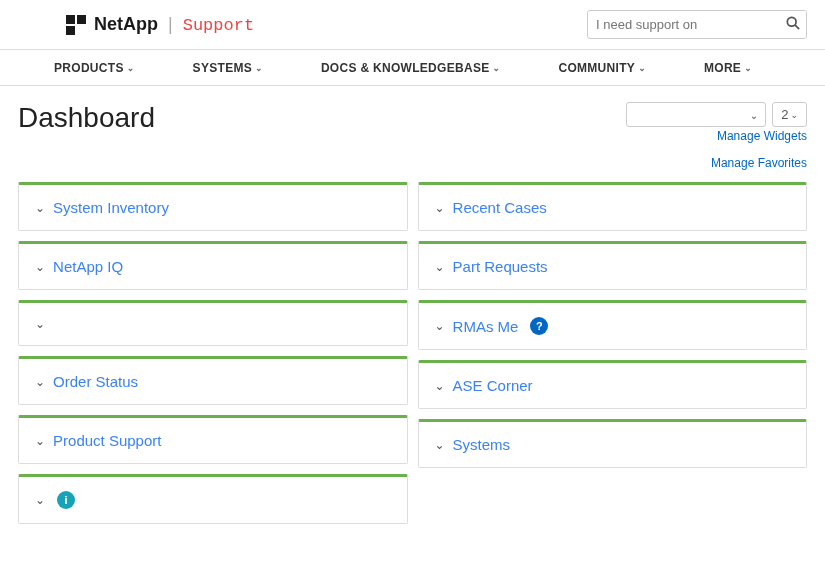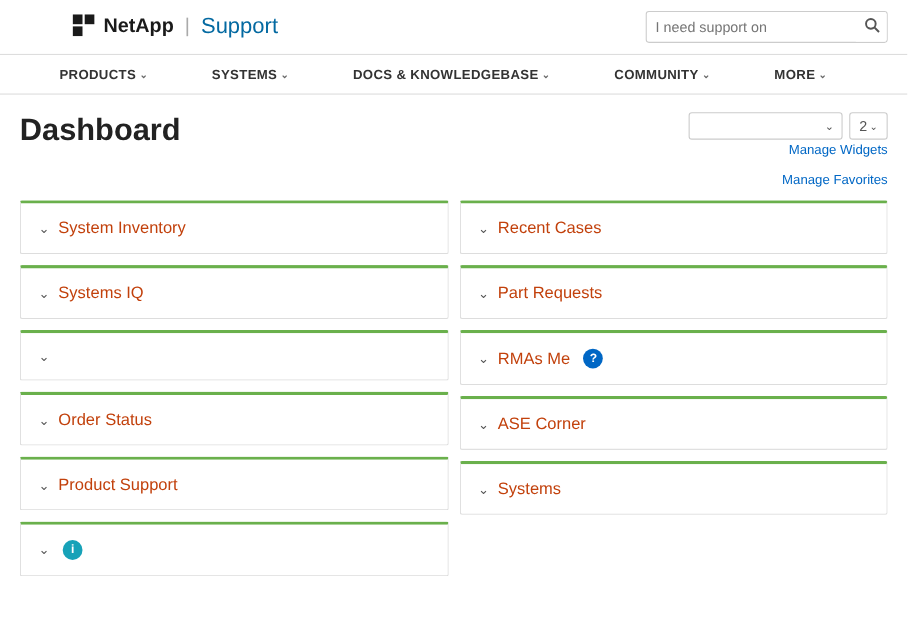--- a/index.html
+++ b/index.html
@@ -15,21 +15,21 @@
     
     .header {
       display: flex;
       align-items: center;
       justify-content: space-between;
       padding: 10px 18px;
       border-bottom: 1px solid #ddd;
     }
     .logo-area {
       display: flex;
-      align-items: flex-start;
+      align-items: flex-end;
       gap: 8px;
       padding-left: 48px;
     }
     .search-box {
       display: flex;
       align-items: center;
       border: 1px solid #ccc;
       border-radius: 3px;
       overflow: hidden;
       width: 220px;
@@ -83,21 +83,21 @@
 
     
     .dashboard-header {
       display: flex;
       align-items: flex-start;
       justify-content: space-between;
       margin-bottom: 12px;
     }
     .dashboard-title {
       font-size: 28px;
-      font-weight: bold;
+      font-weight: normal;
       color: #222;
     }
     .top-controls {
       display: flex;
       flex-direction: column;
       align-items: flex-end;
       gap: 2px;
     }
     .top-controls-row {
       display: flex;
@@ -172,21 +172,21 @@
       padding: 14px 16px;
       gap: 8px;
       cursor: pointer;
     }
     .widget-card-chevron {
       font-size: 12px;
       color: #555;
     }
     .widget-card-title {
       font-size: 15px;
-      color: #c2410c;
+      color: #3b82f6;
       font-weight: normal;
     }
     .badge {
       display: inline-flex;
       align-items: center;
       justify-content: center;
       width: 18px;
       height: 18px;
       border-radius: 50%;
       font-size: 11px;
@@ -203,21 +203,21 @@
 <div class="header">
   <div class="logo-area">
 
     <svg width="20" height="20" viewBox="0 0 20 20">
       <rect width="9" height="9" x="0" y="0" fill="#1a1a1a"></rect>
       <rect width="9" height="9" x="11" y="0" fill="#1a1a1a"></rect>
       <rect width="9" height="9" x="0" y="11" fill="#1a1a1a"></rect>
     </svg>
     <span style="font-size:18px;font-weight:bold;color:#1a1a1a;">NetApp</span>
     <span style="color:#aaa;font-size:18px;margin:0 2px;">|</span>
-    <span style="font-size:20px;color:#0369a1;">Support</span>
+    <span style="font-size:17px;color:#ef4444;font-family:Liberation Mono, monospace;">Support</span>
   </div>
   <div class="search-box">
     <input class="search-input" type="text" placeholder="I need support on" style="">
     <button class="search-btn">
       <svg width="14" height="14" viewBox="0 0 16 16" fill="none" stroke="#555" stroke-width="2">
         <circle cx="6.5" cy="6.5" r="5"></circle>
         <line x1="10.5" y1="10.5" x2="15" y2="15"></line>
       </svg>
     </button>
   </div>
@@ -277,21 +277,21 @@
       <div class="widget-card">
         <div class="widget-card-header">
           <span class="widget-card-chevron">⌄</span>
           <span class="widget-card-title">System Inventory</span>
         </div>
       </div>
 
       <div class="widget-card">
         <div class="widget-card-header">
           <span class="widget-card-chevron">⌄</span>
-          <span class="widget-card-title">Systems IQ</span>
+          <span class="widget-card-title">NetApp IQ</span>
         </div>
       </div>
 
       <div class="widget-card">
         <div class="widget-card-header">
           <span class="widget-card-chevron">⌄</span>
         </div>
       </div>
 
       <div class="widget-card">

